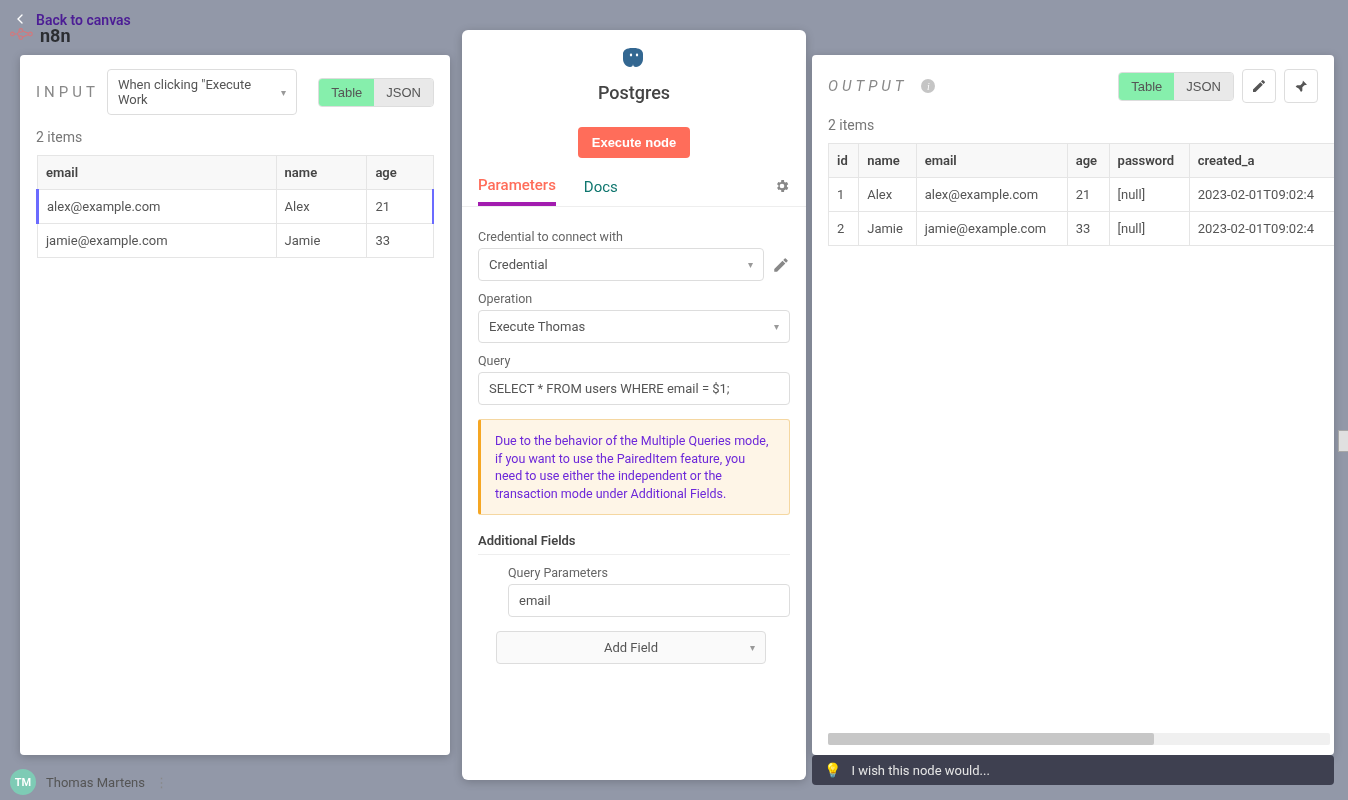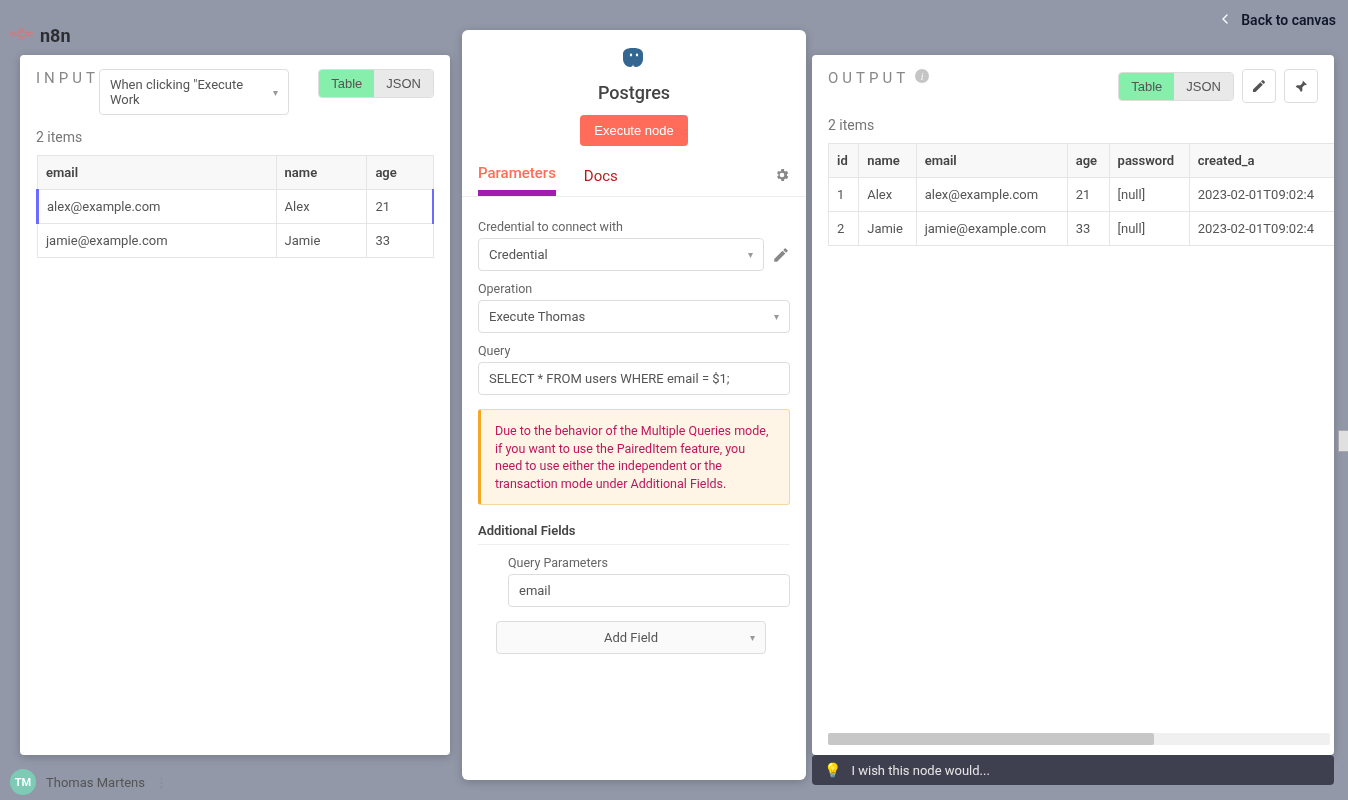--- a/index.html
+++ b/index.html
@@ -15,24 +15,23 @@
   }
 
   
   .topbar {
     position: absolute;
     top: 0; left: 0; right: 0;
     height: 40px;
     display: flex;
     align-items: center;
     padding: 0 12px;
-    color: #0f172a;
+    color: #4c1d95;
     font-size: 14px;
     font-weight: 600;
-    justify-content: flex-end;
   }
   .back-arrow svg { width: 16px; height: 16px; fill: #fff; margin-right: 8px; }
   .app-brand {
     position: absolute;
     left: 10px;
     top: 22px;
     display: flex;
     align-items: flex-end;
     gap: 6px;
     color: #000000;
@@ -55,30 +54,31 @@
     top: 30px; left: 462px; width: 344px; height: 750px;
     border-radius: 6px;
   }
   .output-panel {
     top: 55px; left: 812px; width: 522px; height: 700px;
   }
 
   
   .pane-head {
     display: flex;
-    align-items: flex-start;
+    align-items: center;
     padding: 14px 16px;
+    gap: 8px;
   }
   .pane-title {
     letter-spacing: 4px;
     color: #888;
     font-weight: 400;
     font-size: 15px;
   }
-  .pane-title-out { margin-right: 6px; }
+  .pane-title-out { margin-right: 6px; font-style: italic; }
   .info-icon {
     width: 14px; height: 14px; border-radius: 50%;
     background: #c5c5c5; color: #fff;
     display: inline-flex; align-items: center; justify-content: center;
     font-size: 10px; font-style: italic; font-family: serif;
   }
   .select-like {
     border: 1px solid #ddd;
     border-radius: 4px;
     padding: 7px 10px;
@@ -173,39 +173,40 @@
   }
   .pg-icon { width: 24px; height: 24px; }
   .node-title { font-size: 18px; font-weight: 500; color: #444; flex: 1; }
   .exec-btn {
     background: #ff6d5a;
     color: #fff;
     border: none;
     border-radius: 4px;
     padding: 8px 14px;
     font-size: 13px;
-    font-weight: 400;
+    font-weight: 700;
     cursor: pointer;
+    margin-top: 12px;
   }
   .center-tabs {
     display: flex;
     align-items: center;
     padding: 0 16px;
     border-bottom: 1px solid #eee;
   }
   .center-tabs .tab {
     padding: 8px 0;
     margin-right: 28px;
     font-size: 15px;
-    color: #b91c1c;
+    color: #0f766e;
     cursor: pointer;
   }
   .center-tabs .tab.active {
     color: #ff6d5a;
-    border-bottom: 6px solid #a21caf;
+    border-bottom: 4px solid #a21caf;
     font-weight: 500;
   }
   .center-tabs .gear { margin-left: auto; color: #888; cursor: pointer; }
 
   .center-body {
     padding: 12px 16px;
   }
   .field-label {
     font-size: 12.5px;
     color: #666;
@@ -233,21 +234,21 @@
     width: 18px; height: 18px; cursor: pointer; color: #888;
   }
   .banner {
     margin-top: 14px;
     background: #fef5e7;
     border: 1px solid #f5d7a1;
     border-left: 3px solid #f5a623;
     border-radius: 3px;
     padding: 12px 14px;
     font-size: 12.5px;
-    color: #be185d;
+    color: #6d28d9;
     line-height: 1.4;
   }
   .section-header {
     margin-top: 18px;
     font-size: 13px;
     font-weight: 600;
     color: #444;
     border-bottom: 1px solid #eee;
     padding-bottom: 6px;
   }

